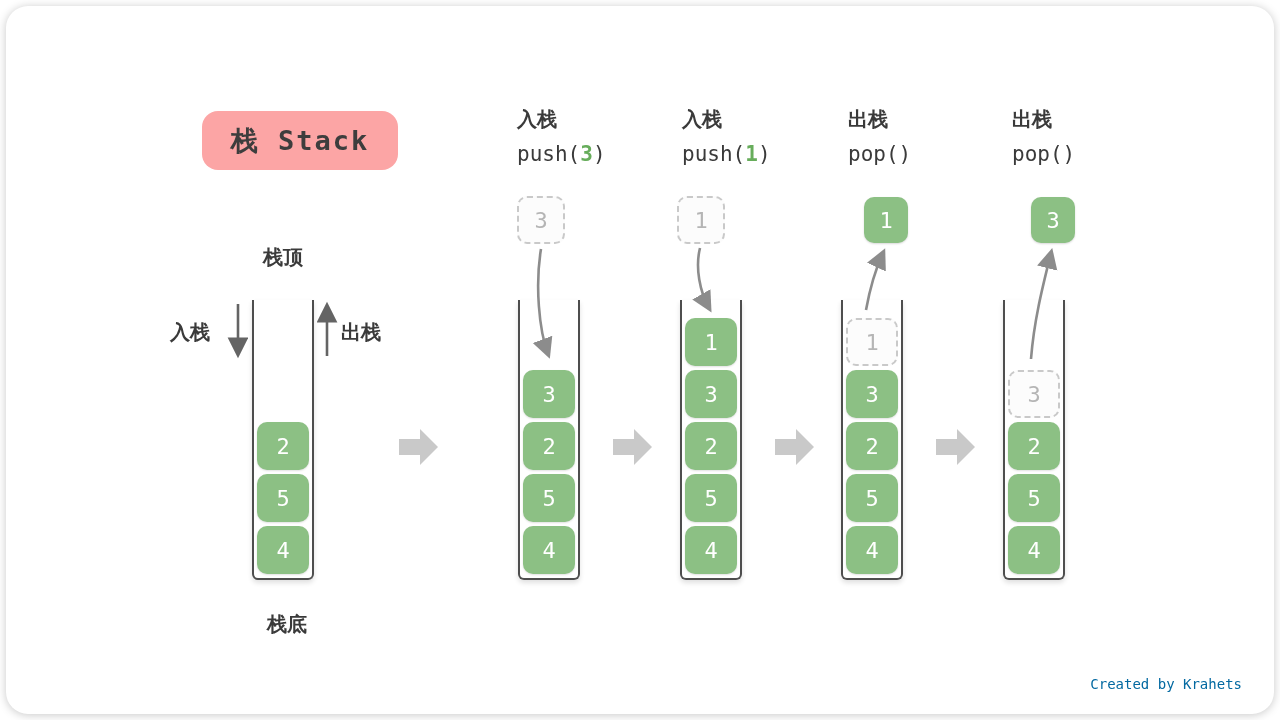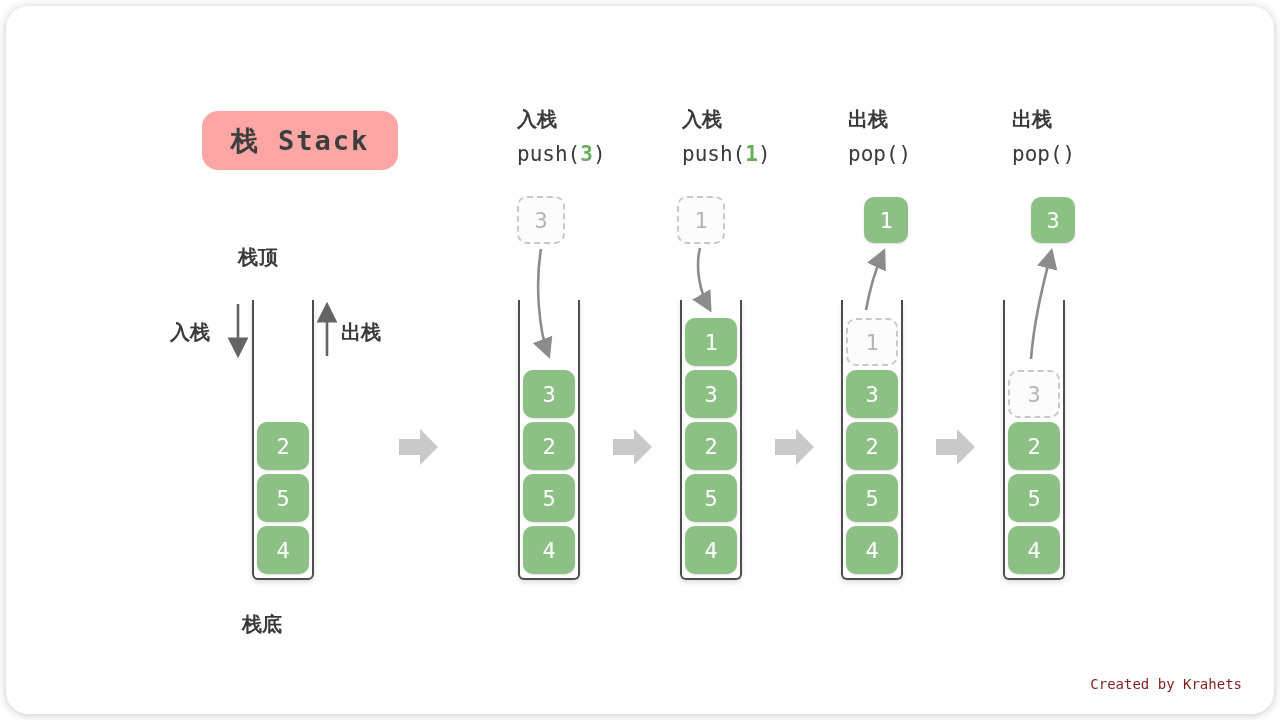--- a/index.html
+++ b/index.html
@@ -6,21 +6,21 @@
     font-family:"DejaVu Sans", sans-serif;}
   .card{position:absolute;inset:6px;background:#ffffff;border-radius:22px;
     box-shadow:0 1px 10px rgba(0,0,0,0.22);}
   .abs{position:absolute;}
   
   .title-chip{left:186px;top:111px;width:196px;height:59px;background:#fca5a5;border-radius:16px;
     display:flex;align-items:center;justify-content:center;
     font-family:"DejaVu Sans Mono", monospace;font-size:27px;font-weight:bold;color:#3D3D3D;letter-spacing:2px;margin-left:16px;}
   
   .zh-label{font-size:20px;font-weight:bold;color:#3A3A3A;}
-  .center62{width:90px;}
+  .center62{width:90px;text-align:center;}
   
   .op-header{top:106px;width:150px;}
   .op-header .op-zh{display:block;font-size:20px;font-weight:bold;color:#3A3A3A;margin-bottom:9px;}
   .op-header .op-code{font-family:"DejaVu Sans Mono", monospace;font-size:21px;color:#3A3A3A;}
   .op-code .arg{color:#67AD5B;font-weight:bold;}
   
   .float-box{width:48px;height:48px;border-radius:10px;box-sizing:border-box;
     display:flex;align-items:center;justify-content:center;
     font-family:"DejaVu Sans Mono", monospace;font-size:22px;}
   .float-box.ghost{background:#FCFCFC;border:2px dashed #C9C9C9;color:#B5B5B5;}
@@ -28,21 +28,21 @@
     box-shadow:0 1px 2px rgba(0,0,0,0.15);}
   
   .stack{top:300px;width:62px;height:280px;box-sizing:border-box;
     border:2px solid #4E4E4E;border-top:none;border-radius:0 0 6px 6px;
     box-shadow:0 3px 5px rgba(0,0,0,0.12);}
   .cell{position:absolute;left:3px;width:52px;height:48px;box-sizing:border-box;border-radius:10px;
     background:#8CC084;color:#ffffff;display:flex;align-items:center;justify-content:center;
     font-family:"DejaVu Sans Mono", monospace;font-size:22px;box-shadow:0 1px 2px rgba(0,0,0,0.12);}
   .cell.ghost{background:#FCFCFC;border:2px dashed #C9C9C9;color:#B5B5B5;box-shadow:none;}
   
-  .watermark{right:38px;top:676px;font-family:"DejaVu Sans Mono", monospace;font-size:14px;color:#7f1d1d;}
+  .watermark{right:38px;top:676px;font-family:"DejaVu Sans Mono", monospace;font-size:14px;color:#0369a1;}
   svg.overlay{position:absolute;left:0;top:0;pointer-events:none;}
 </style>
 </head>
 <body>
 
 <div class="card"></div>
 
 <div class="abs title-chip">栈 Stack</div>
 
 <div class="abs zh-label center62" style="left:238px;top:244px;">栈顶</div>

